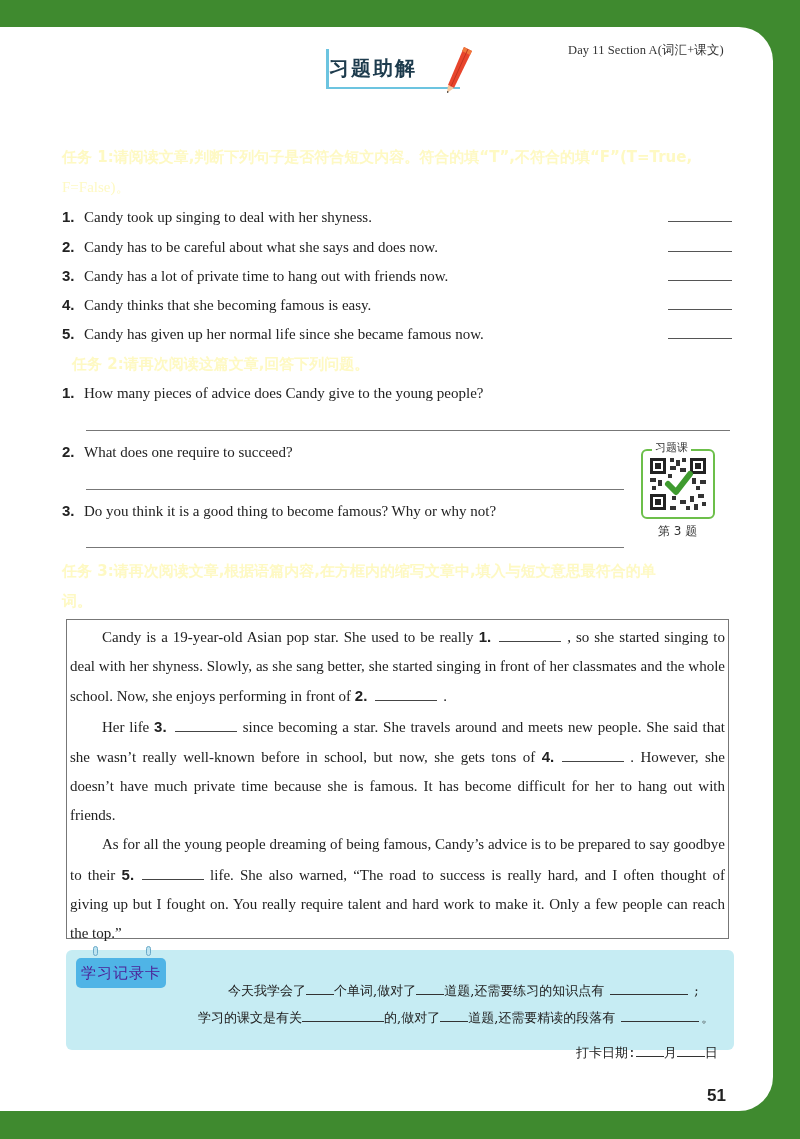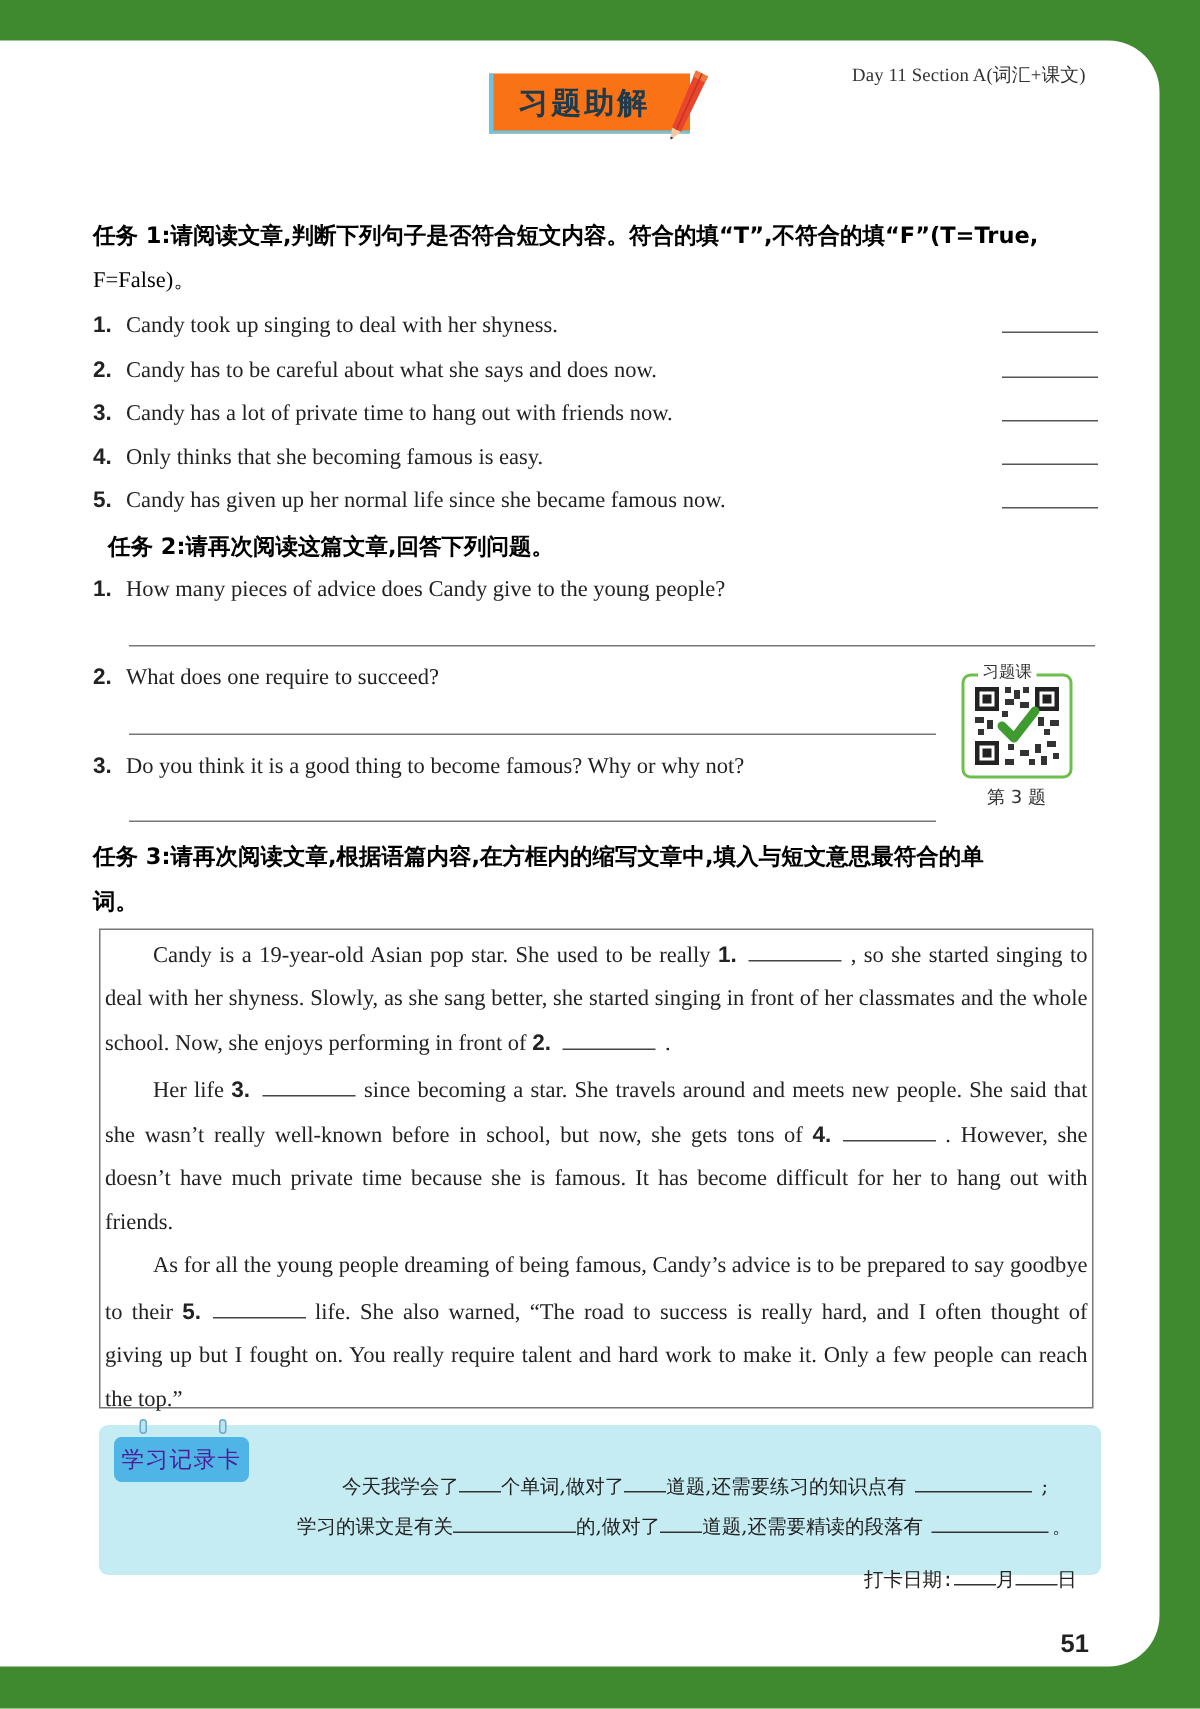--- a/index.html
+++ b/index.html
@@ -23,45 +23,45 @@
     left: 568px; top: 25px;
     font-size: 12.5px;
     color: #333;
     letter-spacing: 0.1px;
     margin-top: 17px;
   }
   .section-badge {
     position: absolute;
     left: 326px; top: 49px;
     width: 134px; height: 40px;
-    background: #f97316;
+    background: #ffffff;
     border-left: 3px solid #6cc4e0;
     border-bottom: 2px solid #6cc4e0;
-    display: flex; align-items: center; justify-content: center;
+    display: flex; align-items: center; justify-content: flex-start;
     padding-right: 10px;
   }
   .section-badge span {
     font-family: "DejaVu Sans", sans-serif;
     font-weight: bold;
     font-size: 20px;
     color: #1d3b4d;
     letter-spacing: 2px;
   }
   .pencil {
     position: absolute;
     left: 444px; top: 44px;
     width: 30px; height: 50px;
   }
   .task-heading {
     position: absolute;
     left: 62px;
     font-family: "DejaVu Sans", sans-serif;
     font-weight: bold;
     font-size: 15px;
-    color: #000000;
+    color: #fef9c3;
     line-height: 30px;
   }
   .q-row {
     position: absolute;
     left: 62px;
     width: 670px;
     font-size: 15px;
     line-height: 20px;
     display: flex;
   }
@@ -218,21 +218,21 @@
   <span class="q-text">Candy has to be careful about what she says and does now.</span>
   <span class="tf-blank"></span>
 </div>
 <div class="q-row" style="top:266px;">
   <span class="q-num">3.</span>
   <span class="q-text">Candy has a lot of private time to hang out with friends now.</span>
   <span class="tf-blank"></span>
 </div>
 <div class="q-row" style="top:295px;">
   <span class="q-num">4.</span>
-  <span class="q-text">Only thinks that she becoming famous is easy.</span>
+  <span class="q-text">Candy thinks that she becoming famous is easy.</span>
   <span class="tf-blank"></span>
 </div>
 <div class="q-row" style="top:324px;">
   <span class="q-num">5.</span>
   <span class="q-text">Candy has given up her normal life since she became famous now.</span>
   <span class="tf-blank"></span>
 </div>
 
 <div class="task-heading" style="top:349px;margin-left:10px;">任务 2:请再次阅读这篇文章,回答下列问题。</div>
 

